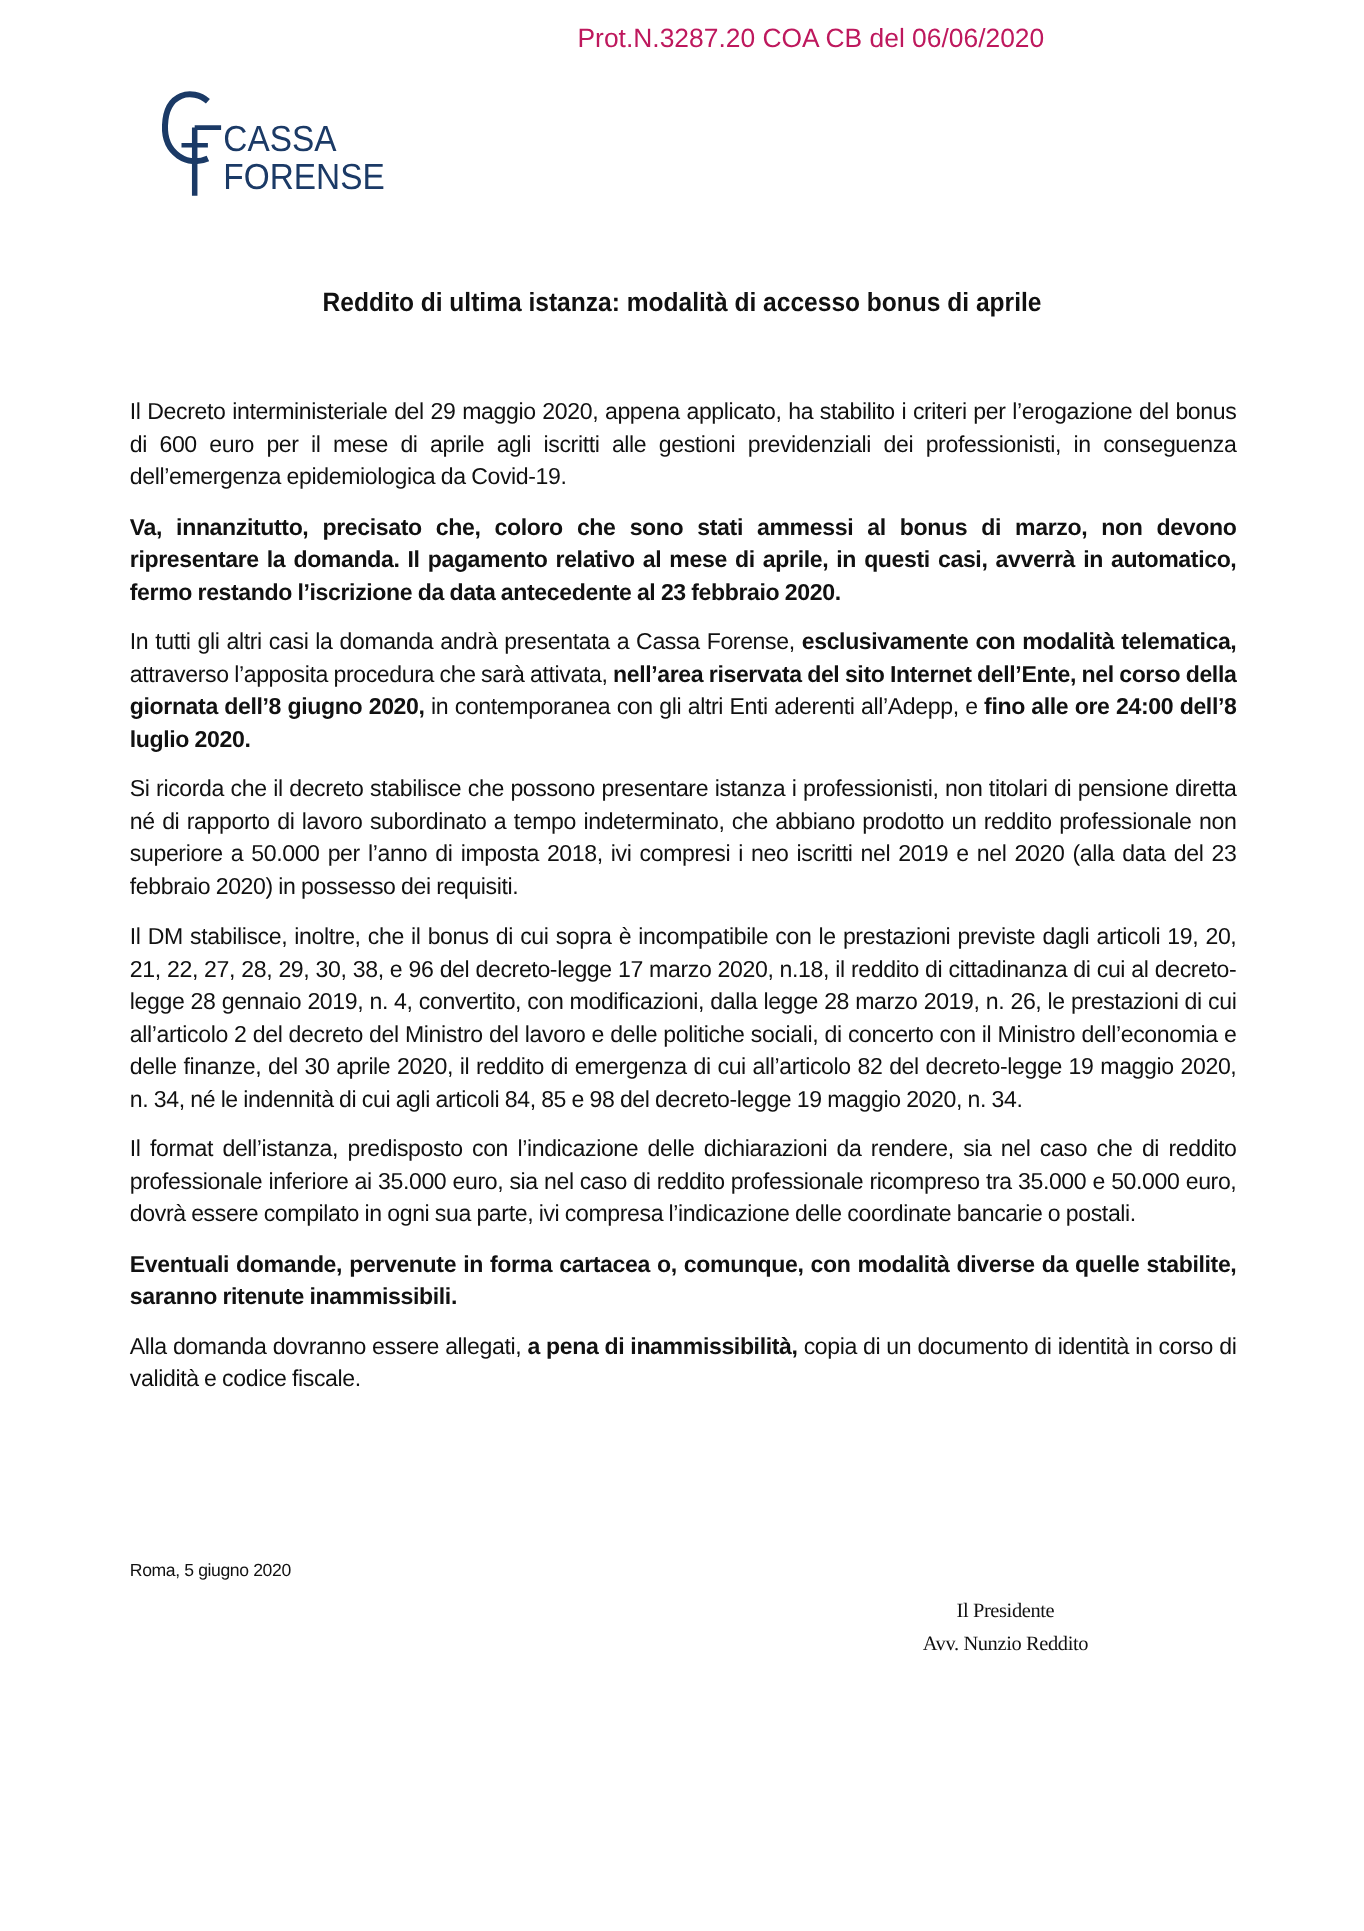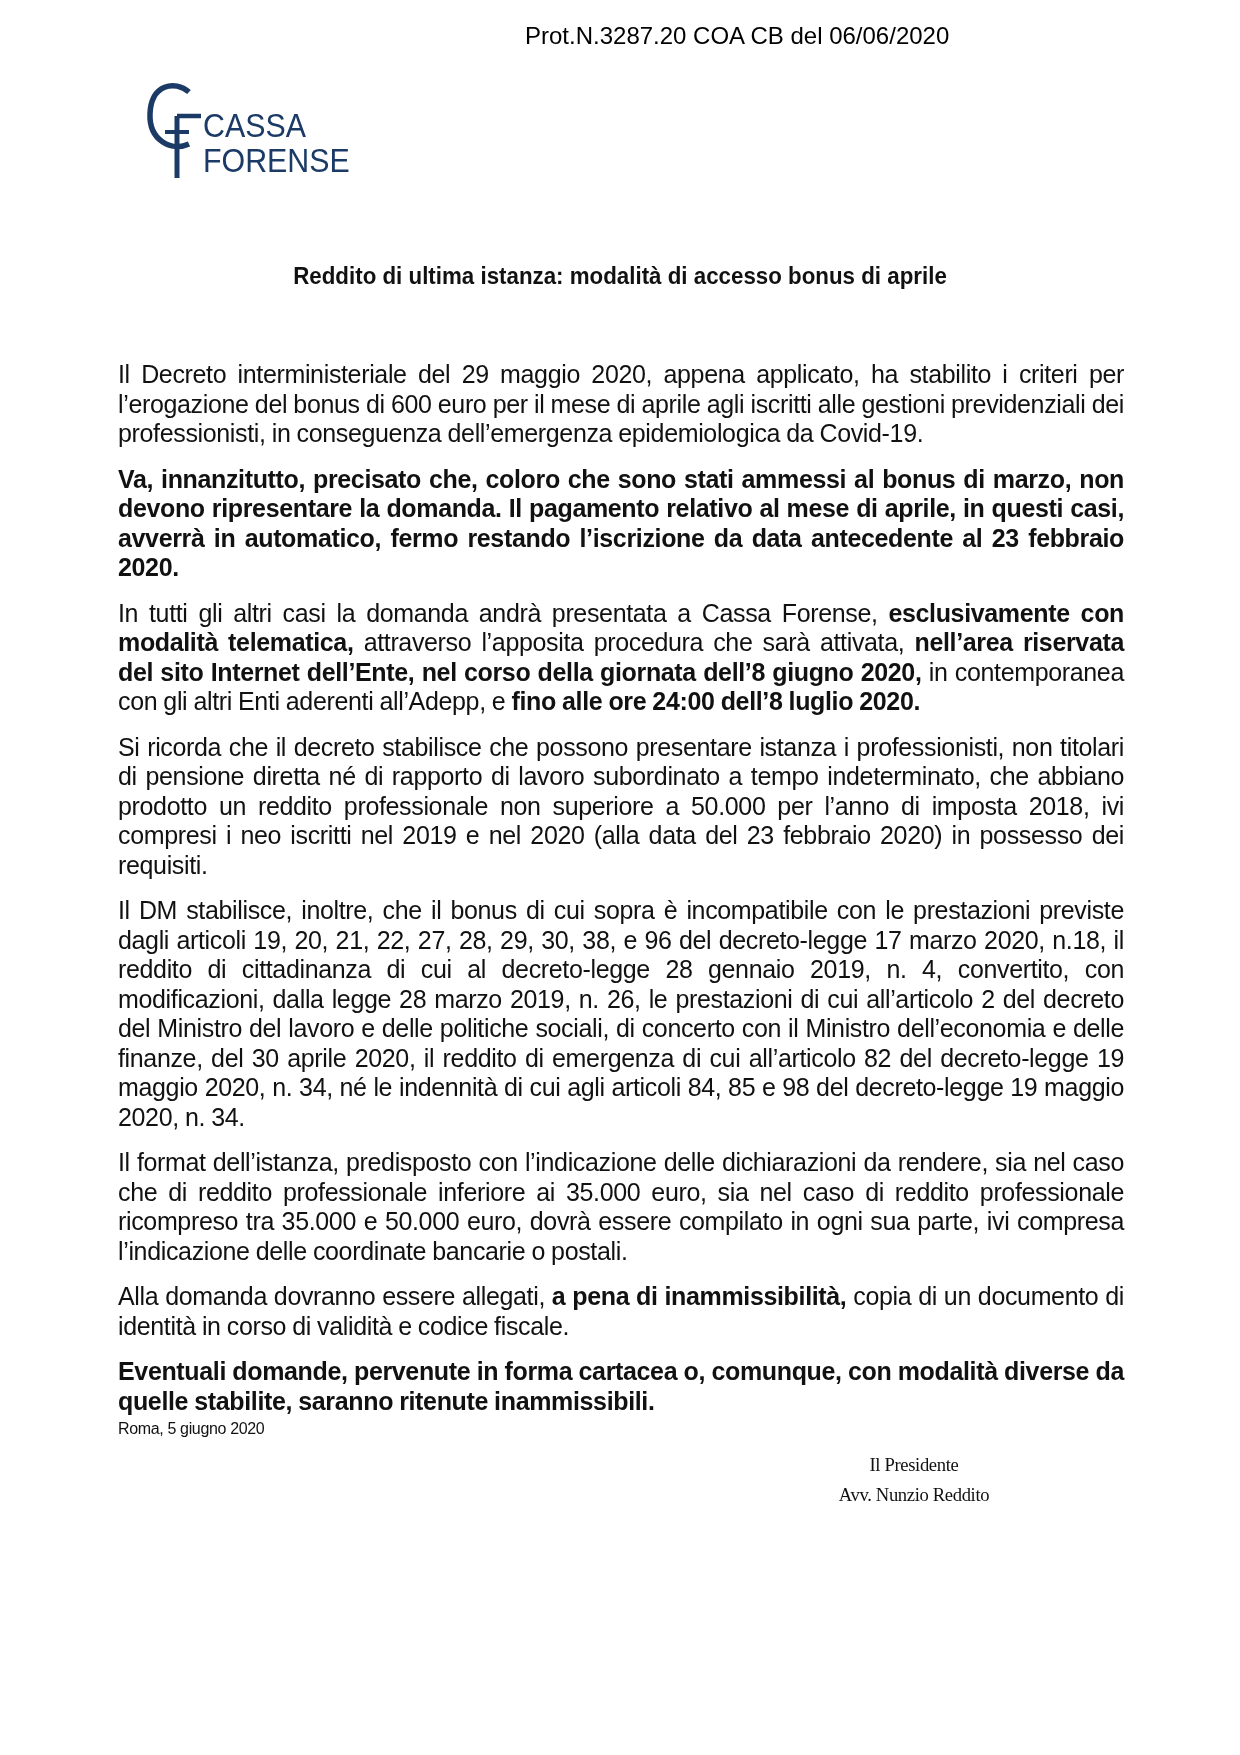--- a/index.html
+++ b/index.html
@@ -1,29 +1,29 @@
 <!DOCTYPE html>
 <html><head>
   <meta charset="utf-8">
   <style>
     html, body { margin: 0; padding: 0; background: #ffffff; }
     body { width: 1240px; height: 1755px; position: relative; overflow: hidden;
            font-family: "Liberation Sans Narrow", "Liberation Sans", "DejaVu Sans", sans-serif; color: #111; }
     .protocol { position: absolute; left: 525px; top: 22px; font-family: "Liberation Sans", sans-serif;
-                font-size: 24px; color: #000000; letter-spacing: 0px; }
+                font-size: 24px; color: #be185d; letter-spacing: 0px; }
     .logo { position: absolute; left: 145px; top: 78px; width: 240px; height: 110px; }
     .logo svg { display: block; }
     .logo-text { position: absolute; left: 58px; top: 30px; font-family: "Liberation Sans", sans-serif;
                  color: #1b3a66; font-size: 33px; line-height: 35px; letter-spacing: 0px;
                  transform: scaleX(0.92); transform-origin: left top; font-weight: normal; }
     .title { position: absolute; left: 0; right: 0; top: 262px; text-align: center;
              font-weight: bold; font-size: 24px; font-family: "Liberation Sans", sans-serif;
              transform: scaleX(0.93); }
     .content { position: absolute; left: 118px; top: 360px; width: 1006px; }
-    .para { margin: 0 0 16px 0; font-size: 25px; line-height: 29.5px; text-align: justify;
+    .para { margin: 0 0 16px 0; font-size: 21px; line-height: 29.5px; text-align: justify;
             font-family: "Liberation Sans", sans-serif; letter-spacing: -0.35px; word-spacing: -0.5px; }
     .para .b { font-weight: bold; margin-top: 12px; }
     .para .u { text-underline-offset: 3px; }
     .place-date { position: absolute; left: 118px; top: 1420px; font-size: 16px;
                   font-family: "Liberation Sans", sans-serif; letter-spacing: -0.35px; text-align: center; }
     .signature { position: absolute; left: 784px; top: 1450px; width: 260px; text-align: center;
                  font-size: 18.6px; line-height: 30px; font-family: Liberation Serif, serif; letter-spacing: -0.35px; }
   </style>
 </head>
 <body>
@@ -49,22 +49,22 @@
 
 <div class="title">Reddito di ultima istanza: modalità di accesso bonus di aprile</div>
 
 <div class="content">
   <p class="para"><span>Il Decreto interministeriale del 29 maggio 2020, appena applicato, ha stabilito i criteri per l’erogazione del bonus di 600 euro per il mese di aprile agli iscritti alle gestioni previdenziali dei professionisti, in conseguenza dell’emergenza epidemiologica da Covid-19.</span></p>
   <p class="para"><span class="b">Va, innanzitutto, precisato che, </span><span class="b u">coloro che sono stati ammessi al bonus di marzo, non devono ripresentare la domanda</span><span class="b">. Il pagamento relativo al mese di aprile, in questi casi, avverrà in automatico, fermo restando l’iscrizione da data antecedente al 23 febbraio 2020.</span></p>
   <p class="para"><span>In tutti gli altri casi la domanda andrà presentata a Cassa Forense, </span><span class="b">esclusivamente con modalità telematica,</span><span> attraverso l’apposita procedura che sarà attivata, </span><span class="b">nell’area riservata del sito Internet dell’Ente, nel corso della giornata </span><span class="b u">dell’8 giugno 2020,</span><span> in contemporanea con gli altri Enti aderenti all’Adepp, e </span><span class="b u">fino alle ore 24:00 dell’8 luglio 2020.</span></p>
   <p class="para"><span> Si ricorda che il decreto stabilisce che possono presentare istanza i professionisti, non titolari di pensione diretta né di rapporto di lavoro subordinato a tempo indeterminato, che abbiano prodotto un reddito professionale non superiore a 50.000 per l’anno di imposta 2018, ivi compresi i neo iscritti nel 2019 e nel 2020 (alla data del 23 febbraio 2020) in possesso dei requisiti.</span></p>
   <p class="para"><span>Il DM stabilisce, inoltre, che il bonus di cui sopra è incompatibile con le prestazioni previste dagli articoli 19, 20, 21, 22, 27, 28, 29, 30, 38, e 96 del decreto-legge 17 marzo 2020, n.18, il  reddito di cittadinanza di cui al decreto-legge 28 gennaio 2019, n. 4, convertito, con modificazioni, dalla legge 28 marzo 2019, n. 26, le prestazioni di cui all’articolo 2 del decreto del Ministro del lavoro e delle politiche sociali, di concerto con il Ministro dell’economia e delle finanze, del 30 aprile 2020, il reddito di emergenza di cui all’articolo 82 del decreto-legge 19 maggio 2020, n. 34, né le indennità di cui agli articoli 84, 85 e 98 del decreto-legge 19 maggio 2020, n. 34.</span></p>
   <p class="para"><span>Il format dell’istanza, predisposto con l’indicazione delle dichiarazioni da rendere, sia nel caso che di reddito professionale inferiore ai 35.000 euro, sia nel caso di reddito professionale ricompreso tra 35.000 e 50.000 euro, dovrà essere compilato in ogni sua parte, </span><span class="u">ivi compresa l’indicazione delle coordinate bancarie o postali</span><span>.</span></p>
+  <p class="para"><span class="b">Eventuali domande, pervenute in forma cartacea o, comunque, con modalità diverse da quelle stabilite, saranno ritenute inammissibili.</span></p>
   <p class="para"><span>Alla domanda dovranno essere allegati, </span><span class="b u">a pena di inammissibilità,</span><span class="u"> copia di un documento di identità in corso di validità e codice fiscale.</span></p>
-  <p class="para"><span class="b">Eventuali domande, pervenute in forma cartacea o, comunque, con modalità diverse da quelle stabilite, saranno ritenute inammissibili.</span></p>
 </div>
 
 <div class="place-date">Roma, 5 giugno 2020</div>
 
 <div class="signature">
   <div>Il Presidente</div>
   <div>Avv. Nunzio Reddito</div>
 </div>
 
 </body></html>

